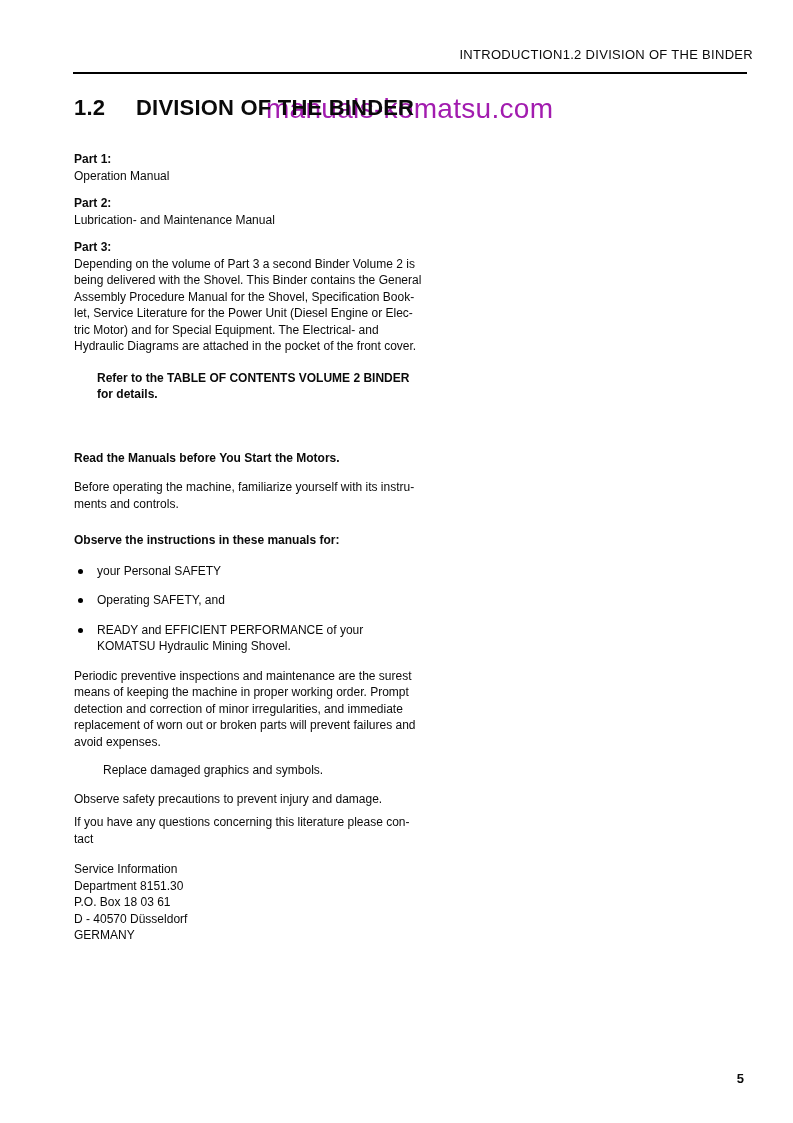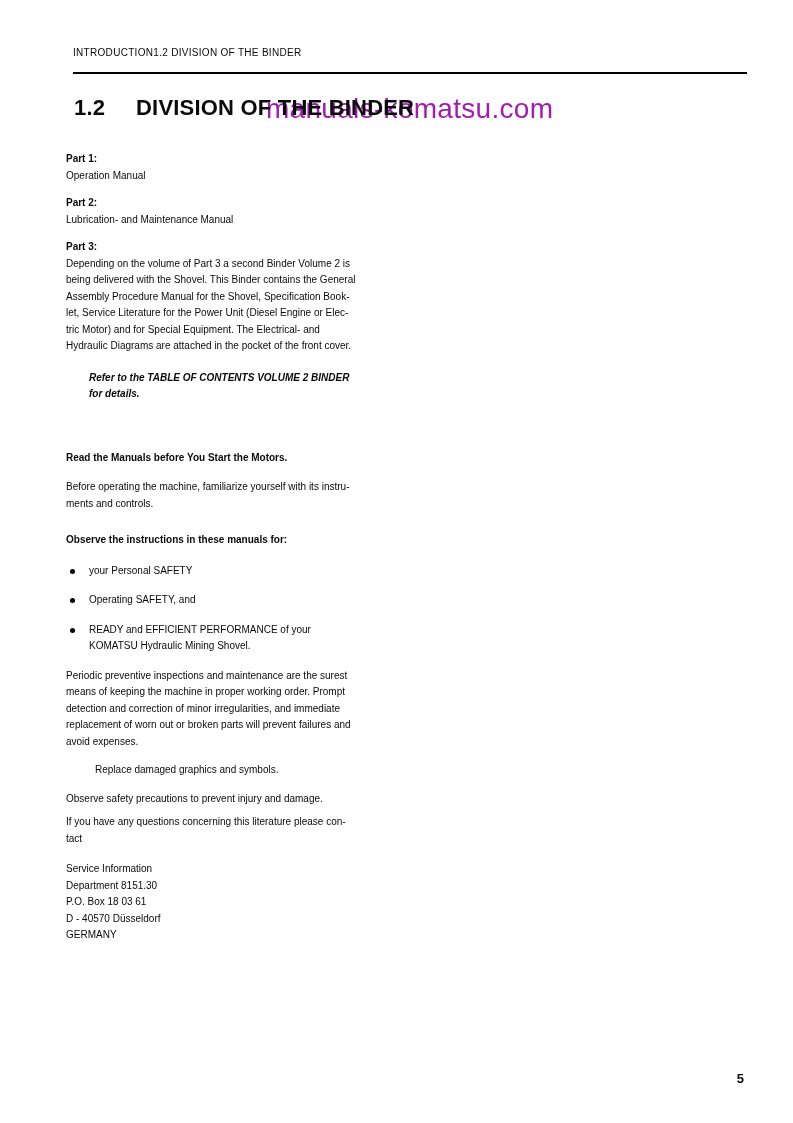--- a/index.html
+++ b/index.html
@@ -7,47 +7,47 @@
   .page {
     position:relative;
     width:793px; height:1123px;
     background:#ffffff;
     font-family:"Liberation Sans", sans-serif;
     color:#0a0a0a;
     overflow:hidden;
   }
   .header {
     position:absolute; top:47px; left:73px; right:40px;
-    display:flex; justify-content:flex-start;
-    font-size:10px; letter-spacing:0.3px;
+    display:flex; justify-content:flex-end;
+    font-size:13px; letter-spacing:0.3px;
   }
   .rule {
     position:absolute; top:72px; left:73px; right:46px;
     height:2px; background:#000;
   }
   .title-row {
     position:absolute; top:95px; left:74px;
     font-size:22px; font-weight:bold; line-height:26px;
     white-space:nowrap; z-index:2; letter-spacing:0.2px;
   }
   .title-num { display:inline-block; min-width:62px; }
   .watermark {
     position:absolute; top:94px; left:266px;
     font-size:28px; line-height:30px; color:#a21caf;
     z-index:1; white-space:nowrap; letter-spacing:0.3px;
   }
   .content {
-    position:absolute; top:151px; left:66px; width:390px;
-    font-size:10px; line-height:16.5px;
+    position:absolute; top:151px; left:74px; width:390px;
+    font-size:12px; line-height:16.5px;
   }
   .b { font-weight:bold; }
   .lines { white-space:pre-line; }
   .part2 { margin-top:11px; }
   .part3 { margin-top:11px; }
-  .note  { margin-top:15px; margin-left:23px; font-weight:bold;font-style:italic; }
+  .note  { margin-top:15px; margin-left:23px; font-weight:bold; }
   .read-heading { margin-top:47px; font-weight:bold; }
   .before-para { margin-top:13px; }
   .observe-heading { margin-top:20px; font-weight:bold; }
   .bullet-list { margin-top:14px; }
   .bullet { display:flex; }
   .bullet + .bullet { margin-top:13px; }
   .bullet-dot {
     flex:none; width:5px; height:5px; border-radius:50%;
     background:#000; margin:6px 14px 0 4px;
   }

